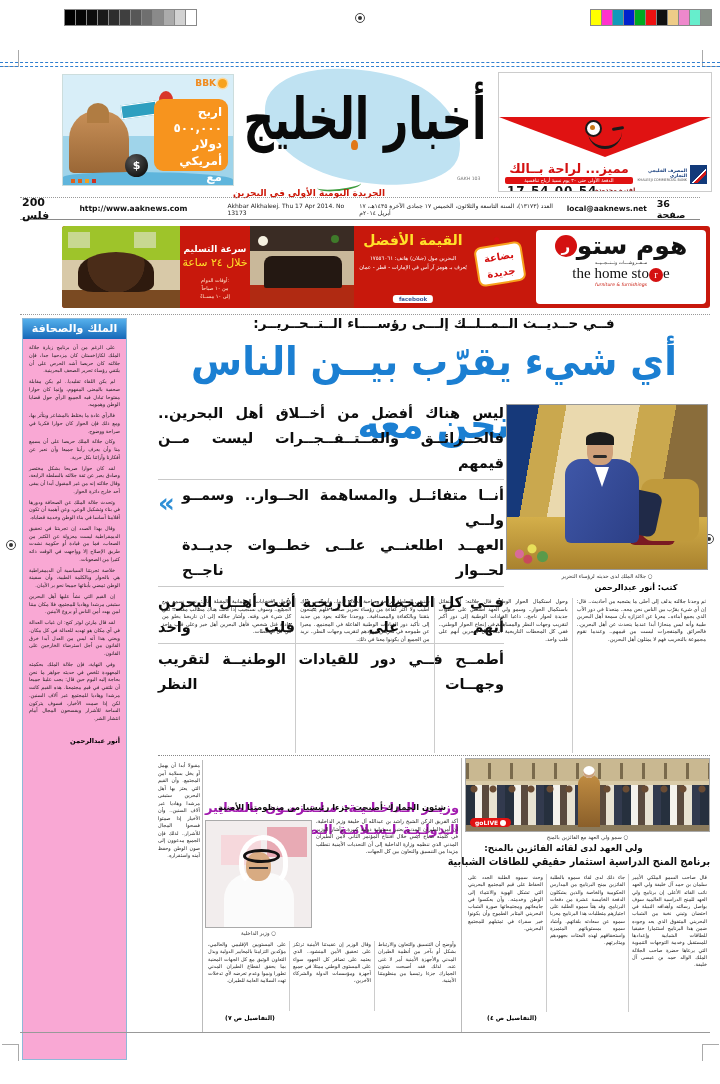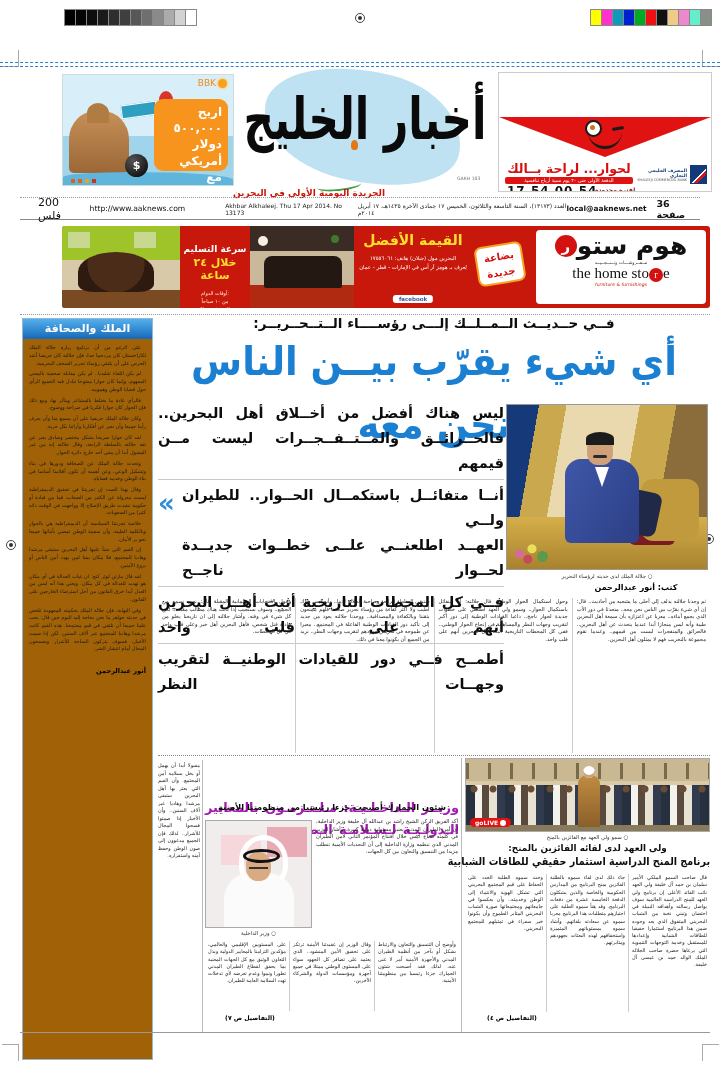--- a/index.html
+++ b/index.html
@@ -33,21 +33,21 @@
   .bbk-sign{position:absolute;left:58px;top:28px;width:34px;height:12px;background:#2e9fc0;transform:rotate(-8deg);border:1px solid #fff;}
   .bbk-flag{position:absolute;left:96px;top:16px;width:14px;height:18px;background:#d8362a;border-radius:50% 50% 40% 40%;}
   .bbk-water{position:absolute;left:0;bottom:0;width:100%;height:13px;background:#5fb5dc;border-radius:40% 60% 0 0;}
   .bbk-ball{position:absolute;left:62px;bottom:8px;width:23px;height:23px;border-radius:50%;
             background:radial-gradient(circle at 35% 30%,#555,#000);color:#fff;font-size:11px;font-weight:bold;
             text-align:center;line-height:23px;direction:ltr;}
   .bbk-panel{position:absolute;right:5px;top:24px;width:74px;height:72px;background:#f7941e;border-radius:9px;
              color:#fff;padding:5px 6px;box-sizing:border-box;text-align:right;}
   .bbk-head{font-size:12px;font-weight:bold;line-height:1.35;}
   .bbk-note{font-size:4.2px;margin-top:4px;line-height:1.4;}
-  .bbk-logo{position:absolute;right:6px;top:3px;font-size:9px;font-weight:normal;color:#f08a1d;direction:ltr;display:flex;align-items:center;gap:2px;}
+  .bbk-logo{position:absolute;right:6px;top:3px;font-size:9px;font-weight:bold;color:#f08a1d;direction:ltr;display:flex;align-items:center;gap:2px;}
   .bbk-sun{width:9px;height:9px;background:#f7a21d;border-radius:50%;box-shadow:0 0 0 1.5px #fbd9a0;}
   .bbk-dots{position:absolute;left:8px;bottom:2px;width:4px;height:4px;background:#e0601a;
             box-shadow:7px 0 #e0601a,14px 0 #f0a020,21px 0 #d03020;}
   
   .fin{left:498px;top:72px;width:212px;height:118px;background:#fff;border:1px solid #ccc;overflow:hidden;}
   .fin-red{position:absolute;left:0;top:0;width:100%;height:44px;background:#e01212;color:#fff;
            text-align:center;font-size:21px;font-weight:bold;line-height:44px;}
   .fin-v{position:absolute;top:44px;left:0;width:0;height:0;border-left:106px solid transparent;border-right:106px solid transparent;border-top:40px solid #e01212;}
   .smiley{position:absolute;top:46px;left:50%;transform:translateX(-50%);width:58px;height:34px;z-index:3;}
   .eye-l{position:absolute;left:9px;top:1px;width:13px;height:13px;background:#fff;border:2px solid #1a1a1a;border-radius:50%;}
@@ -61,34 +61,34 @@
   .fin-period{position:absolute;left:96px;top:113px;font-size:6px;font-weight:bold;color:#8a1010;}
   .fin-bank{position:absolute;right:4px;top:92px;width:76px;display:flex;align-items:center;gap:3px;direction:ltr;}
   .fin-bank-txt{text-align:right;flex:1;}
   .fin-bank-ar{font-size:4.6px;font-weight:bold;color:#123a7a;}
   .fin-bank-en{font-size:3.4px;color:#555;direction:ltr;}
   .fin-sail{width:15px;height:17px;background:linear-gradient(135deg,#123a7a 55%,#fff 55% 62%,#d01818 62% 72%,#123a7a 72%);
             border:1px solid #123a7a;}
   
   .dateline{left:20px;top:197px;width:680px;height:21px;border-top:1px dotted #999;border-bottom:1px solid #8a8a8a;
             display:flex;align-items:center;direction:ltr;color:#111;}
-  .dl-price{font-size:11px;font-weight:normal;margin-left:18px;}
-  .dl-url{font-size:7.6px;font-weight:normal;margin-left:8px;}
+  .dl-price{font-size:11px;font-weight:bold;margin-left:2px;}
+  .dl-url{font-size:7.6px;font-weight:bold;margin-left:8px;}
   .dl-en{font-size:6px;margin-left:40px;color:#222;}
   .dl-ar{font-size:6px;margin-left:6px;color:#222;}
   .dl-email{font-size:7.4px;font-weight:bold;margin-left:auto;}
   .dl-pages{font-size:9.5px;font-weight:bold;margin-left:10px;margin-right:2px;}
   
   .hs{left:62px;top:226px;width:648px;height:82px;background:#c8180c;border-radius:3px;display:flex;direction:ltr;overflow:hidden;align-items:stretch;}
   .hs-photo1{width:118px;background:linear-gradient(#9ec42a 0 42%,#d8c9a8 42% 78%,#7a4a22 78%);position:relative;}
   .hs-photo1::before{content:'';position:absolute;left:16px;top:26px;width:76px;height:40px;background:radial-gradient(circle at 50% 30%,#4a2c18 0 60%,#2e1a0e 61%);border-radius:50% 50% 20% 20%;}
   .hs-photo1::after{content:'';position:absolute;left:6px;top:6px;width:22px;height:16px;background:#c8d890;box-shadow:66px 0 #c8d890;}
   .hs-speed{width:70px;color:#fff;text-align:center;padding-top:18px;}
   .hs-speed-1{font-size:9px;font-weight:bold;}
-  .hs-speed-2{font-size:11px;font-weight:bold;color:#ffe12a;margin-top:2px;}
+  .hs-speed-2{font-size:11px;font-weight:normal;color:#ffe12a;margin-top:2px;}
   .hs-hours{font-size:5px;margin-top:7px;line-height:1.6;color:#ffe9d0;}
   .hs-photo2{width:104px;background:linear-gradient(#3a2c24 0 30%,#c9b89a 30% 72%,#b02a12 72%);position:relative;}
   .hs-photo2::before{content:'';position:absolute;left:14px;top:30px;width:78px;height:32px;background:#241812;border-radius:8px 8px 2px 2px;}
   .hs-photo2::after{content:'';position:absolute;left:8px;top:10px;width:10px;height:10px;background:#f5f0e0;border-radius:50%;box-shadow:72px -2px 0 -1px #3f7a2a;}
   .hs-value{width:118px;color:#fff;text-align:center;padding-top:6px;position:relative;}
   .hs-value-t{font-size:14px;font-weight:bold;color:#ffe12a;}
   .hs-contact{font-size:5.4px;margin-top:6px;line-height:1.7;}
   .hs-fb{position:absolute;left:50%;transform:translateX(-50%);bottom:5px;background:#fff;color:#3b5998;font-size:5.5px;
          font-weight:bold;border-radius:3px;padding:1px 6px;direction:ltr;}
   .hs-tag{width:60px;position:relative;}
@@ -97,21 +97,21 @@
   .hs-tag-card::before{content:'';position:absolute;left:20px;top:-9px;width:5px;height:5px;background:#d41111;border-radius:50%;}
   .hs-logo{flex:1;background:#fff;margin:4px;border-radius:4px;text-align:center;direction:rtl;padding-top:2px;position:relative;}
   .hs-logo-ar{font-size:25px;font-weight:bold;color:#111;line-height:1.1;}
   .hs-circle{display:inline-block;width:22px;height:22px;background:#d41111;color:#fff;border-radius:50%;font-size:15px;line-height:22px;vertical-align:3px;}
   .hs-sub{font-size:4.6px;color:#333;letter-spacing:1px;}
   .hs-logo-en{font-size:15px;color:#111;direction:ltr;font-family:Liberation Serif, serif;line-height:1.1;}
   .hs-circle-en{display:inline-block;width:14px;height:14px;background:#d41111;color:#fff;border-radius:50%;font-size:10px;line-height:14px;}
   .hs-en-tag{font-size:4.6px;color:#c8180c;font-style:italic;direction:ltr;}
   .dot-rule{border-top:1px dotted #999;height:0;}
   
-  .sidebar{left:22px;top:318px;width:131px;height:742px;border:1px solid #8fb8d8;box-sizing:border-box;background:#a16207;}
+  .sidebar{left:22px;top:318px;width:105px;height:742px;border:1px solid #8fb8d8;box-sizing:border-box;background:#f9a8d4;}
   .sb-head{height:20px;background:linear-gradient(#55b0ec,#1668b8);color:#fff;text-align:center;font-size:11px;
            font-weight:bold;line-height:20px;}
   .sb-body{padding:5px 6px;}
   .sb-p{font-size:5px;line-height:1.55;text-align:justify;color:#1a1a1a;margin:0 0 3px;text-indent:5px;}
   .sb-sign{font-size:6.6px;font-weight:bold;margin-top:6px;color:#000;}
   
   .kicker{left:158px;top:315px;width:552px;text-align:center;font-size:13.5px;font-weight:bold;color:#0d0d0d;}
   .headline{left:158px;top:333px;width:552px;height:58px;text-align:center;font-size:37px;font-weight:bold;
             color:#1b7fd2;line-height:58px;transform:scaleY(1.08);}
   .decks{left:158px;top:398px;width:346px;}
@@ -171,21 +171,21 @@
       background:
        radial-gradient(circle at 8px 4px,#6a4c34 3px,transparent 4px),
        repeating-linear-gradient(90deg,#26303e 0 9px,#f4f2ec 9px 16px,#5a4a3e 16px 23px,#e8e2d2 23px 31px,#323a4e 31px 39px);
       background-size:19px 40px,auto;}
   .sch-prince{position:absolute;left:112px;bottom:4px;width:22px;height:52px;background:linear-gradient(#c08c42,#8a5f2a);border-radius:9px 9px 0 0;}
   .sch-prince::before{content:'';position:absolute;left:5px;top:-9px;width:12px;height:12px;background:#fff;border-radius:50%;box-shadow:inset 0 -3px #caa07c;}
   .sch-badge{position:absolute;left:4px;bottom:4px;background:#e01212;color:#fff;font-size:6px;font-weight:bold;
              border-radius:6px;padding:1px 5px;direction:ltr;display:flex;align-items:center;gap:2px;}
   .sch-play{width:6px;height:6px;background:#fff;border-radius:50%;}
   .sch-cap{left:465px;top:834px;width:245px;}
-  .sch-kicker{left:465px;top:843px;width:245px;text-align:center;font-size:8.8px;font-weight:bold;color:#0d0d0d;}
+  .sch-kicker{left:441px;top:843px;width:245px;text-align:center;font-size:8.8px;font-weight:bold;color:#0d0d0d;}
   .sch-head{left:465px;top:855px;width:245px;text-align:center;font-size:9.6px;font-weight:bold;color:#0d0d0d;
             white-space:nowrap;transform:scaleY(1.15);}
   .sch-body{left:465px;top:874px;width:245px;height:138px;display:flex;overflow:hidden;}
   .sch-details{left:467px;top:1014px;width:90px;}
   
   .footer{left:0;top:1040px;width:720px;height:44px;background:linear-gradient(#fdfdfd,#ececec);border-top:1px solid #cfcfcf;}
   .ft-url{position:absolute;left:56px;top:7px;font-size:26px;color:#35a1dd;letter-spacing:7px;direction:ltr;}
   .ft-icon{position:absolute;left:616px;top:9px;width:26px;height:22px;background:#2a93d5;border-radius:2px;}
   .ft-icon::before{content:'';position:absolute;left:4px;top:4px;width:18px;height:14px;
                    background:repeating-linear-gradient(180deg,#fff 0 3px,#2a93d5 3px 5.5px);}
@@ -260,21 +260,21 @@
     <div class="mast-code">GAKH 103</div>
   </div>
 
   <div class="abs fin">
     <div class="fin-v"></div>
     <div class="smiley">
       <div class="eye-l"></div>
         <div class="eye-r"></div>
         <div class="smile"></div>
     </div>
-    <div class="fin-slogan">لحوار... لراحة بــالك</div>
+    <div class="fin-slogan">مميز... لراحة بــالك</div>
     <div class="fin-terms">الدفعة الأولى حتى ٣٠ يوم    نسبة أرباح تنافسية</div>
     <div class="fin-phone">17 54 00 54</div>
     <div class="fin-period">لفترة محدودة</div>
     <div class="fin-bank">
       <div class="fin-bank-txt">
         <div class="fin-bank-ar">المصرف الخليجي التجاري</div>
         <div class="fin-bank-en">KHALEEJI COMMERCIAL BANK</div>
       </div>
       <div class="fin-sail"></div>
     </div>
@@ -345,21 +345,21 @@
   <div class="abs kicker">فــي حــديــث الــمــلــك إلـــى رؤســــاء الــتــحــريــر:</div>
   <div class="abs headline">أي شيء يقرّب بيــن الناس نحن معه</div>
 
   <div class="abs decks">
     <div class="deck">
       <div class="deck-line">ليس هناك أفضل من أخــلاق أهل البحرين..</div>
       <div class="deck-line">فالحــرائــق والمــتــفــجــرات ليست مــن قيمهم</div>
     </div>
     <div class="deck deck-q">
       <span class="quote">«</span>
-      <div class="deck-line">أنــا متفائــل باستكمــال الحــوار.. للطيران ولــي</div>
+      <div class="deck-line">أنــا متفائــل والمساهمة الحــوار.. وسمــو ولــي</div>
       <div class="deck-line">العهــد اطلعنــي علــى خطــوات جديــدة لحــوار ناجــح</div>
     </div>
     <div class="deck">
       <div class="deck-line">فــي كل المحطات التاريخية أثبت أهــل البحرين أنهم على قلب واحد</div>
     </div>
     <div class="deck">
       <div class="deck-line">أطمــح فــي دور للقيادات الوطنيــة لتقريب وجهــات النظر</div>
     </div>
   </div>
 

